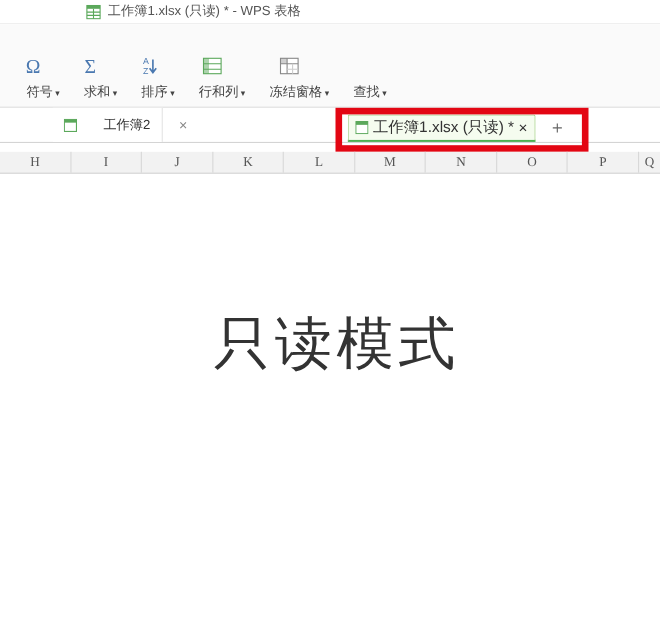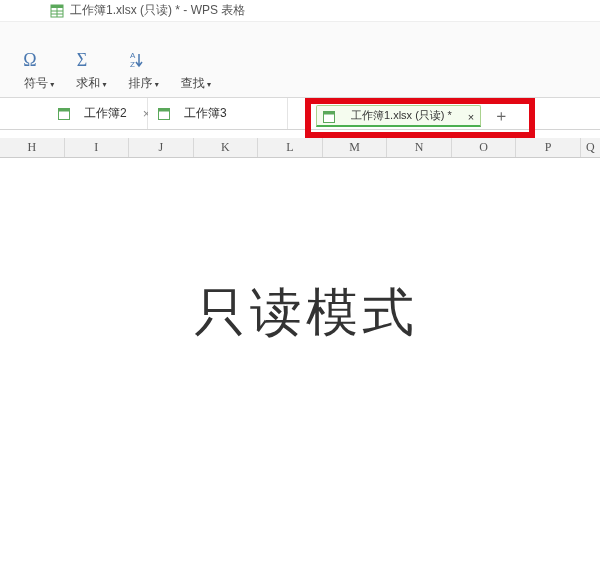--- a/index.html
+++ b/index.html
@@ -12,21 +12,21 @@
     width: 600px;
     height: 561px;
     overflow: hidden;
     position: relative;
   }
   .title-bar {
     height: 22px;
     background: #fff;
     display: flex;
     align-items: center;
-    padding-left: 50px;
+    padding-left: 78px;
     border-bottom: 1px solid #eee;
   }
   .title-icon {
     width: 14px;
     height: 14px;
     margin-right: 6px;
     display: inline-block;
   }
   .title-text { color: #555; }
   .blank-strip {
@@ -71,21 +71,21 @@
     align-items: stretch;
     position: relative;
   }
   .doc-tab {
     display: flex;
     align-items: center;
     padding: 0 10px;
     border-right: 1px solid #e4e4e4;
     background: #fff;
     cursor: pointer;
-    gap: 14px;
+    gap: 24px;
   }
   .doc-tab .tab-label {
     white-space: nowrap;
   }
   .doc-tab .close {
     color: #888;
     font-size: 13px;
     padding: 0 2px;
   }
   .highlight-box {
@@ -101,28 +101,28 @@
     position: absolute;
     left: 316px;
     top: 6px;
     height: 24px;
     display: flex;
     align-items: center;
     gap: 8px;
   }
   .active-tab {
     display: flex;
-    align-items: flex-end;
-    gap: 16px;
+    align-items: center;
+    gap: 4px;
     background: #f5fcef;
     border: 1px solid #aad28e;
     border-bottom: 2px solid #4caf50;
     border-radius: 2px 2px 0 0;
     padding: 2px 6px;
-    font-size: 11px;
+    font-size: 14px;
   }
   .plus-btn {
     color: #666;
     font-size: 16px;
     cursor: pointer;
     padding: 0 4px;
   }
   .col-headers {
     height: 20px;
     background: #f2f2f2;
@@ -197,44 +197,59 @@
   <div class="ribbon-item">
     <div class="icon-wrap">
       <svg width="22" height="20" viewBox="0 0 22 20">
           <text x="6" y="8" font-size="8" fill="#4a78b0">A</text>
           <text x="6" y="17" font-size="8" fill="#4a78b0">Z</text>
           <path d="M15 4 L15 15 M12 12 L15 16 L18 12" stroke="#4a78b0" fill="none" stroke-width="1.5"></path>
         </svg>
     </div>
     <div class="label"><span>排序</span><span style="font-size:8px"> ▾</span></div>
   </div>
+  <div class="ribbon-item">
+    <div class="icon-wrap">
+      <svg width="22" height="20" viewBox="0 0 22 20">
+          <rect x="3" y="3" width="16" height="14" fill="#fff" stroke="#5ba85b"></rect>
+          <rect x="3" y="3" width="5" height="14" fill="#5ba85b" opacity="0.5"></rect>
+          <line x1="3" y1="8" x2="19" y2="8" stroke="#5ba85b"></line>
+          <line x1="3" y1="13" x2="19" y2="13" stroke="#5ba85b"></line>
+        </svg>
+    </div>
+    <div class="label"><span>行和列</span><span style="font-size:8px"> ▾</span></div>
+  </div>
+  <div class="ribbon-item">
+    <div class="icon-wrap">
+      <svg width="22" height="20" viewBox="0 0 22 20">
+          <rect x="3" y="3" width="16" height="14" fill="#fff" stroke="#888"></rect>
+          <rect x="3" y="3" width="6" height="5" fill="#888" opacity="0.4"></rect>
+          <line x1="9" y1="3" x2="9" y2="17" stroke="#888"></line>
+          <line x1="3" y1="8" x2="19" y2="8" stroke="#888"></line>
+          <line x1="14" y1="8" x2="14" y2="17" stroke="#ccc"></line>
+          <line x1="9" y1="13" x2="19" y2="13" stroke="#ccc"></line>
+        </svg>
+    </div>
+    <div class="label"><span>冻结窗格</span><span style="font-size:8px"> ▾</span></div>
+  </div>
   <div class="ribbon-item" style="justify-content:flex-start;min-width:34px">
     <div class="label"><span>查找</span><span style="font-size:8px"> ▾</span></div>
   </div>
 </div>
 
 <div class="tabbar">
   <div class="doc-tab" style="margin-left:48px;width:100px">
     <span>
       <svg width="12" height="12" viewBox="0 0 12 12">
           <rect x="0.5" y="0.5" width="11" height="11" fill="#fff" stroke="#5ba85b"></rect>
           <rect x="0.5" y="0.5" width="11" height="3" fill="#5ba85b"></rect>
         </svg>
     </span>
     <span class="tab-label">工作簿2</span>
     <span class="close" style="margin-left:auto">×</span>
-  </div>
-  <div class="doc-tab" style="width:140px">
-    <span>
-      <svg width="12" height="12" viewBox="0 0 12 12">
-          <rect x="0.5" y="0.5" width="11" height="11" fill="#fff" stroke="#5ba85b"></rect>
-          <rect x="0.5" y="0.5" width="11" height="3" fill="#5ba85b"></rect>
-        </svg>
-    </span>
-    <span class="tab-label">工作簿3</span>
   </div>
 
   <div class="highlighted-tab-group">
     <div class="active-tab">
       <span>
         <svg width="12" height="12" viewBox="0 0 12 12">
             <rect x="0.5" y="0.5" width="11" height="11" fill="#fff" stroke="#5ba85b"></rect>
             <rect x="0.5" y="0.5" width="11" height="3" fill="#5ba85b"></rect>
           </svg>
       </span>

